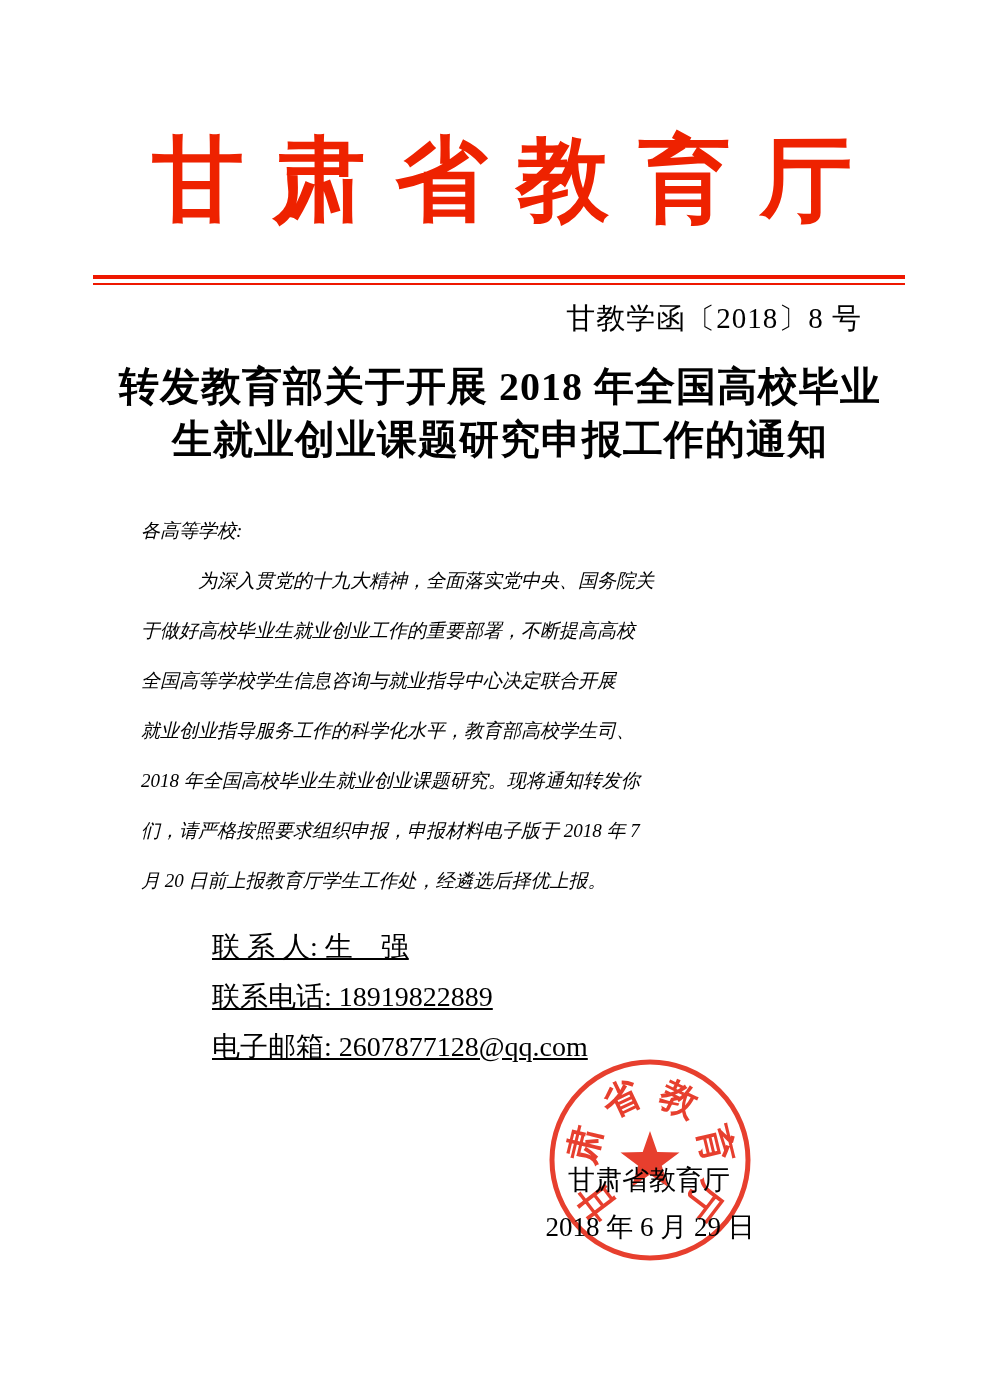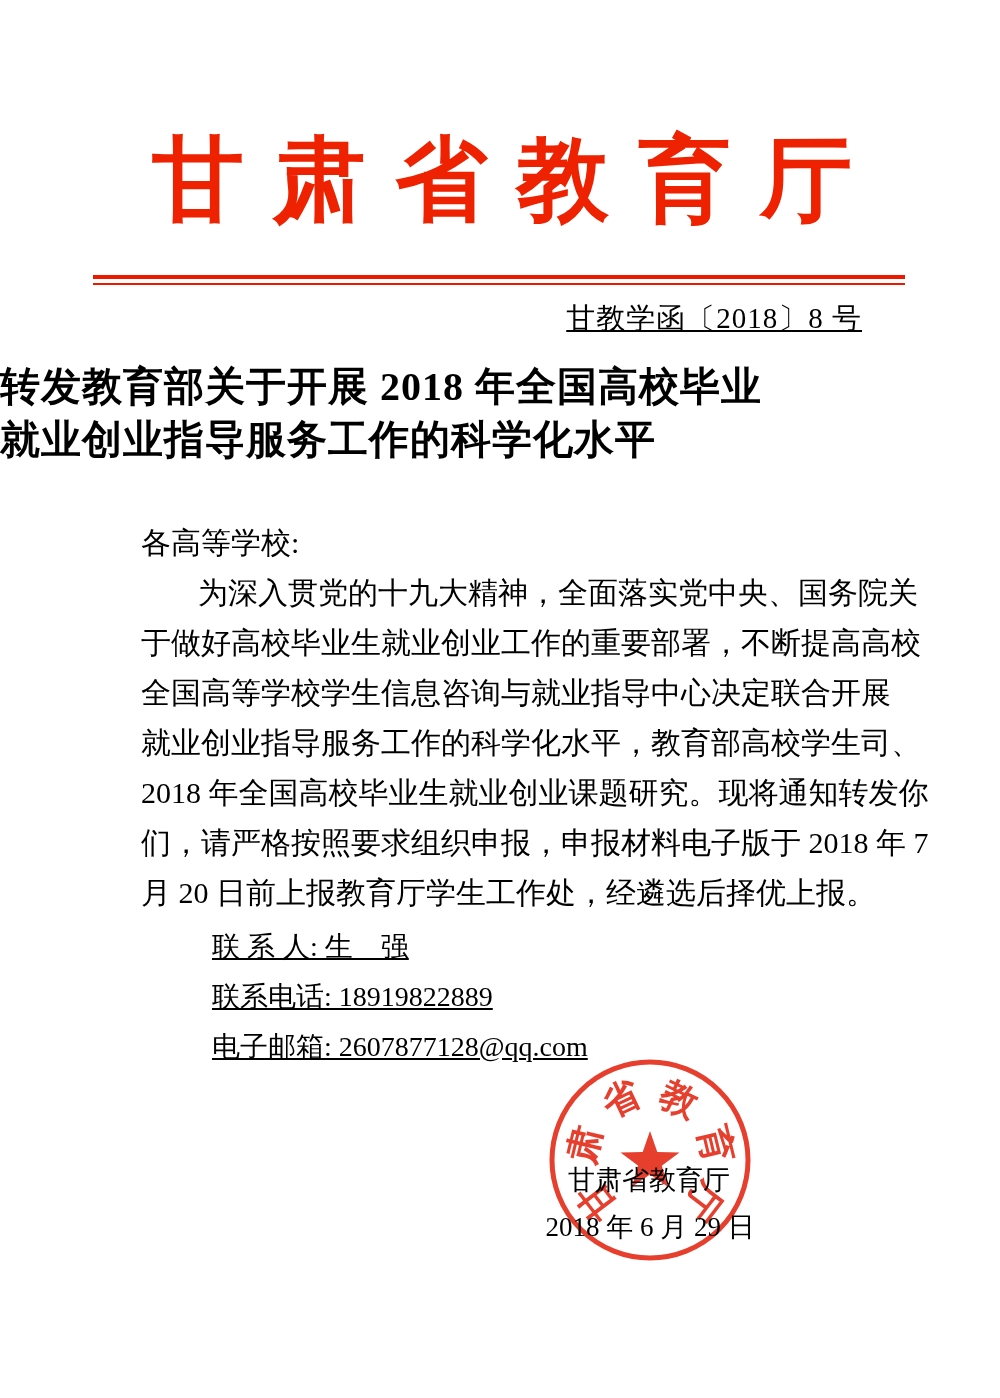--- a/index.html
+++ b/index.html
@@ -20,32 +20,32 @@
     font-size: 92px; line-height: 1;
     font-weight: 700;
     color: #ee2200;
   }
   
   .rule-thick { position: absolute; left: 93px; top: 275px; width: 812px; height: 4px; background: #ee1800; }
   .rule-thin  { position: absolute; left: 93px; top: 283px; width: 812px; height: 2px; background: #ee1800; }
   
   .doc-number {
     position: absolute; right: 138px; top: 299px;
-    font-size: 29px; letter-spacing: 1px; white-space: nowrap; text-decoration: underline;
+    font-size: 29px; letter-spacing: 1px; white-space: nowrap;
   }
   
   .title {
     position: absolute; left: 0; right: 0; top: 360px;
-    text-align: left; font-weight: 700;
+    text-align: center; font-weight: 700;
     font-size: 40px; line-height: 53px; letter-spacing: 1px;
   }
   
   .body-text {
-    position: absolute; left: 141px; top: 518px; width: 724px;
-    font-size: 30px; line-height: 50px;
+    position: absolute; left: 141px; top: 506px; width: 724px;
+    font-size: 19px; line-height: 50px; font-style: italic;
   }
   .bline { white-space: nowrap; height: 50px; }
   .bline.indent { text-indent: 57px; }
   
   .contact {
     position: absolute; left: 212px; top: 922px;
     font-size: 28px; line-height: 50px; text-decoration: underline;
   }
   .contact div { white-space: nowrap; height: 50px; }
   
@@ -84,21 +84,21 @@
     <span>厅</span>
   </div>
 
   <div class="rule-thick"></div>
   <div class="rule-thin"></div>
 
   <div class="doc-number">甘教学函〔2018〕8 号</div>
 
   <div class="title">
     <div>转发教育部关于开展 2018 年全国高校毕业</div>
-    <div>就业创业指导服务工作的科学化水平</div>
+    <div>生就业创业课题研究申报工作的通知</div>
   </div>
 
   <div class="body-text">
     <div class="bline">各高等学校:</div>
     <div class="bline indent">为深入贯党的十九大精神，全面落实党中央、国务院关</div>
     <div class="bline">于做好高校毕业生就业创业工作的重要部署，不断提高高校</div>
     <div class="bline">全国高等学校学生信息咨询与就业指导中心决定联合开展</div>
     <div class="bline">就业创业指导服务工作的科学化水平，教育部高校学生司、</div>
     <div class="bline">2018 年全国高校毕业生就业创业课题研究。现将通知转发你</div>
     <div class="bline">们，请严格按照要求组织申报，申报材料电子版于 2018 年 7</div>

